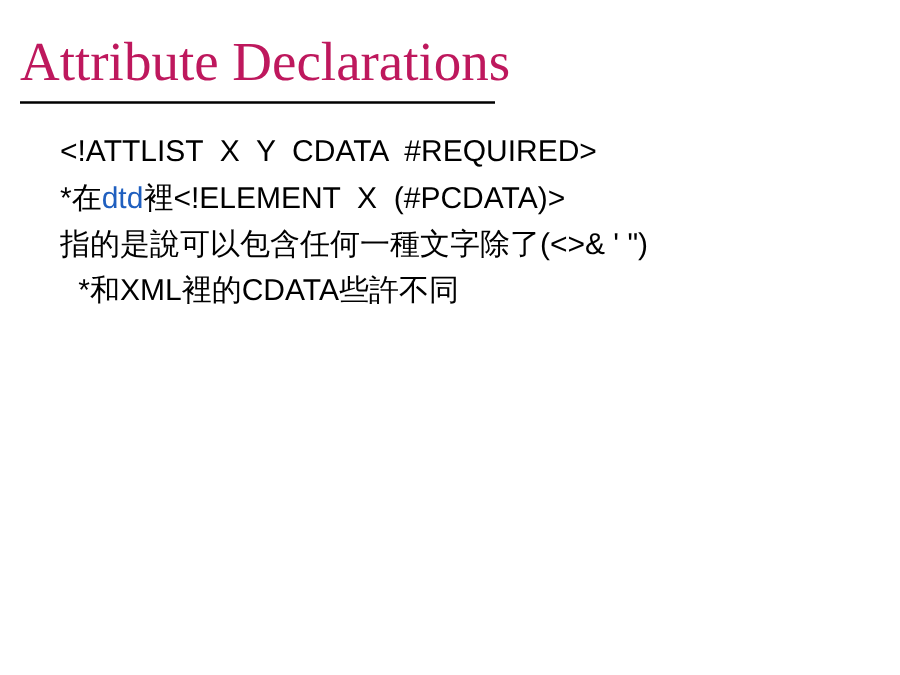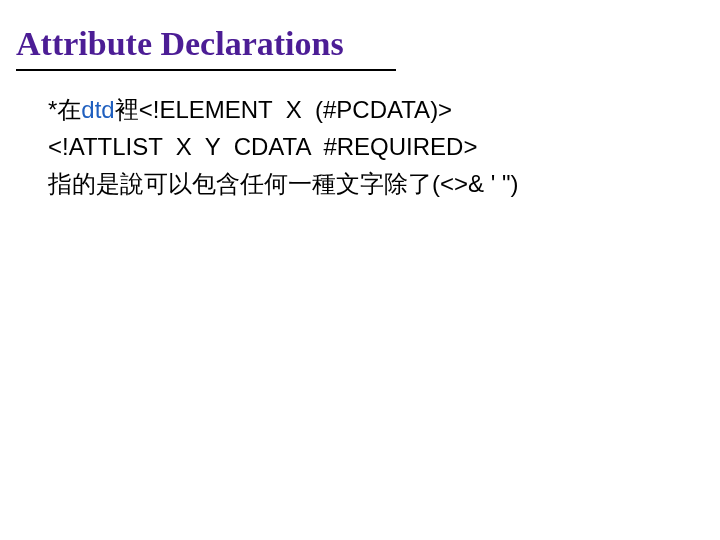--- a/index.html
+++ b/index.html
@@ -1,32 +1,33 @@
 <!DOCTYPE html>
 <html><head>
 <meta charset="utf-8">
 <style>
   * { margin: 0; padding: 0; box-sizing: border-box; }
   html, body { width: 720px; height: 540px; background: #ffffff; font-family: "Times New Roman", serif; overflow: hidden; }
   .slide { width: 720px; height: 540px; position: relative; padding: 24px 16px 0 16px; }
   .title-wrap { position: relative; padding-bottom: 6px; }
-  .title { font-size: 34px; font-weight: 700; color: #4c1d95; line-height: 1.2; }
+  .title { font-size: 44px; font-weight: 400; color: #be185d; line-height: 1.2; }
   .title-underline { position: absolute; left: 0; bottom: 0; height: 2px; width: 380px; background: #000; }
   .body { margin-top: 20px; padding-left: 32px; font-family: Arial, "Microsoft YaHei", "PingFang SC", sans-serif; font-size: 24px; color: #000; line-height: 1.55; }
   .body .line { white-space: pre-wrap; }
   .dtd { color: #1f5fbf; }
   .indent1 { padding-left: 8px; }
 </style>
 </head>
 <body>
 
 <div class="slide">
   <div class="title-wrap">
     <h1 class="title">Attribute Declarations</h1>
     <div class="title-underline"></div>
   </div>
 
   <div class="body">
+    <div class="line">&lt;!ATTLIST  X  Y  CDATA  #REQUIRED&gt;</div>
     <div class="line"><span>*在</span><span class="dtd">dtd</span><span>裡&lt;!ELEMENT  X  (#PCDATA)&gt;</span></div>
-    <div class="line">&lt;!ATTLIST  X  Y  CDATA  #REQUIRED&gt;</div>
     <div class="line">指的是說可以包含任何一種文字除了(&lt;&gt;&amp; ' ")</div>
+    <div class="line indent1"> *和XML裡的CDATA些許不同</div>
   </div>
 </div>
 
 </body></html>

